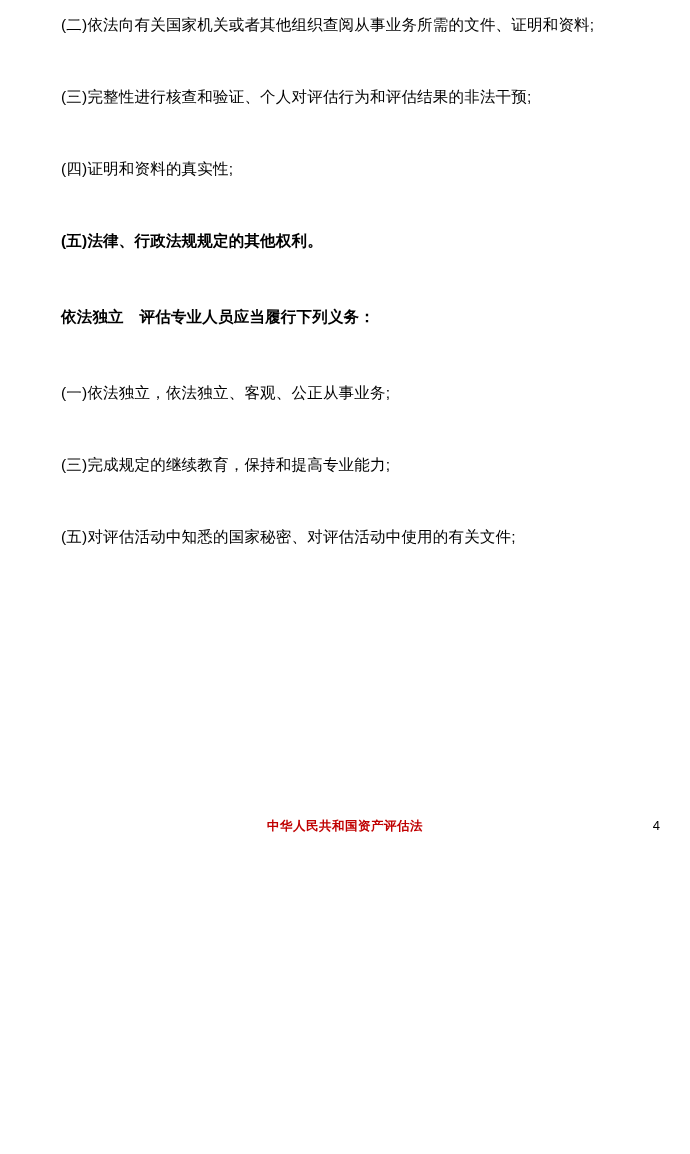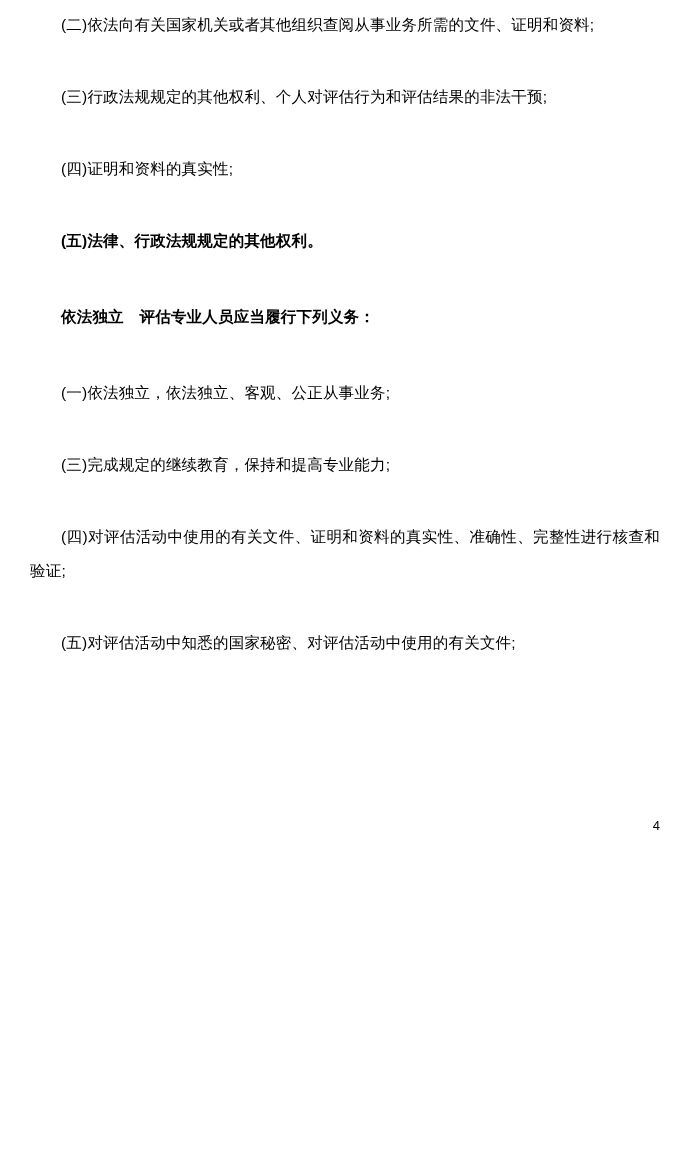--- a/index.html
+++ b/index.html
@@ -67,27 +67,27 @@
     color: #000000;
   }
 </style>
 </head>
 <body>
 
 <div class="page">
 
   <div class="body-text">
     <p class="para">(二)依法向有关国家机关或者其他组织查阅从事业务所需的文件、证明和资料;</p>
-    <p class="para">(三)行政法规规定的其他权利、个人对评估行为和评估结果的非法干预;</p>
+    <p class="para">(三)完整性进行核查和验证、个人对评估行为和评估结果的非法干预;</p>
     <p class="para">(四)证明和资料的真实性;</p>
     <p class="para article">(五)法律、行政法规规定的其他权利。</p>
     <p class="para article">依法独立　评估专业人员应当履行下列义务：</p>
     <p class="para">(一)依法独立，依法独立、客观、公正从事业务;</p>
     <p class="para">(三)完成规定的继续教育，保持和提高专业能力;</p>
-    <p class="para">(四)对评估活动中使用的有关文件、证明和资料的真实性、准确性、完整性进行核查和验证;</p>
     <p class="para tight">(五)对评估活动中知悉的国家秘密、对评估活动中使用的有关文件;</p>
   </div>
 
   <div class="footer">
+    <div class="footer-title">中华人民共和国资产评估法</div>
     <div class="footer-pageno">4</div>
   </div>
 
 </div>
 
 </body></html>

